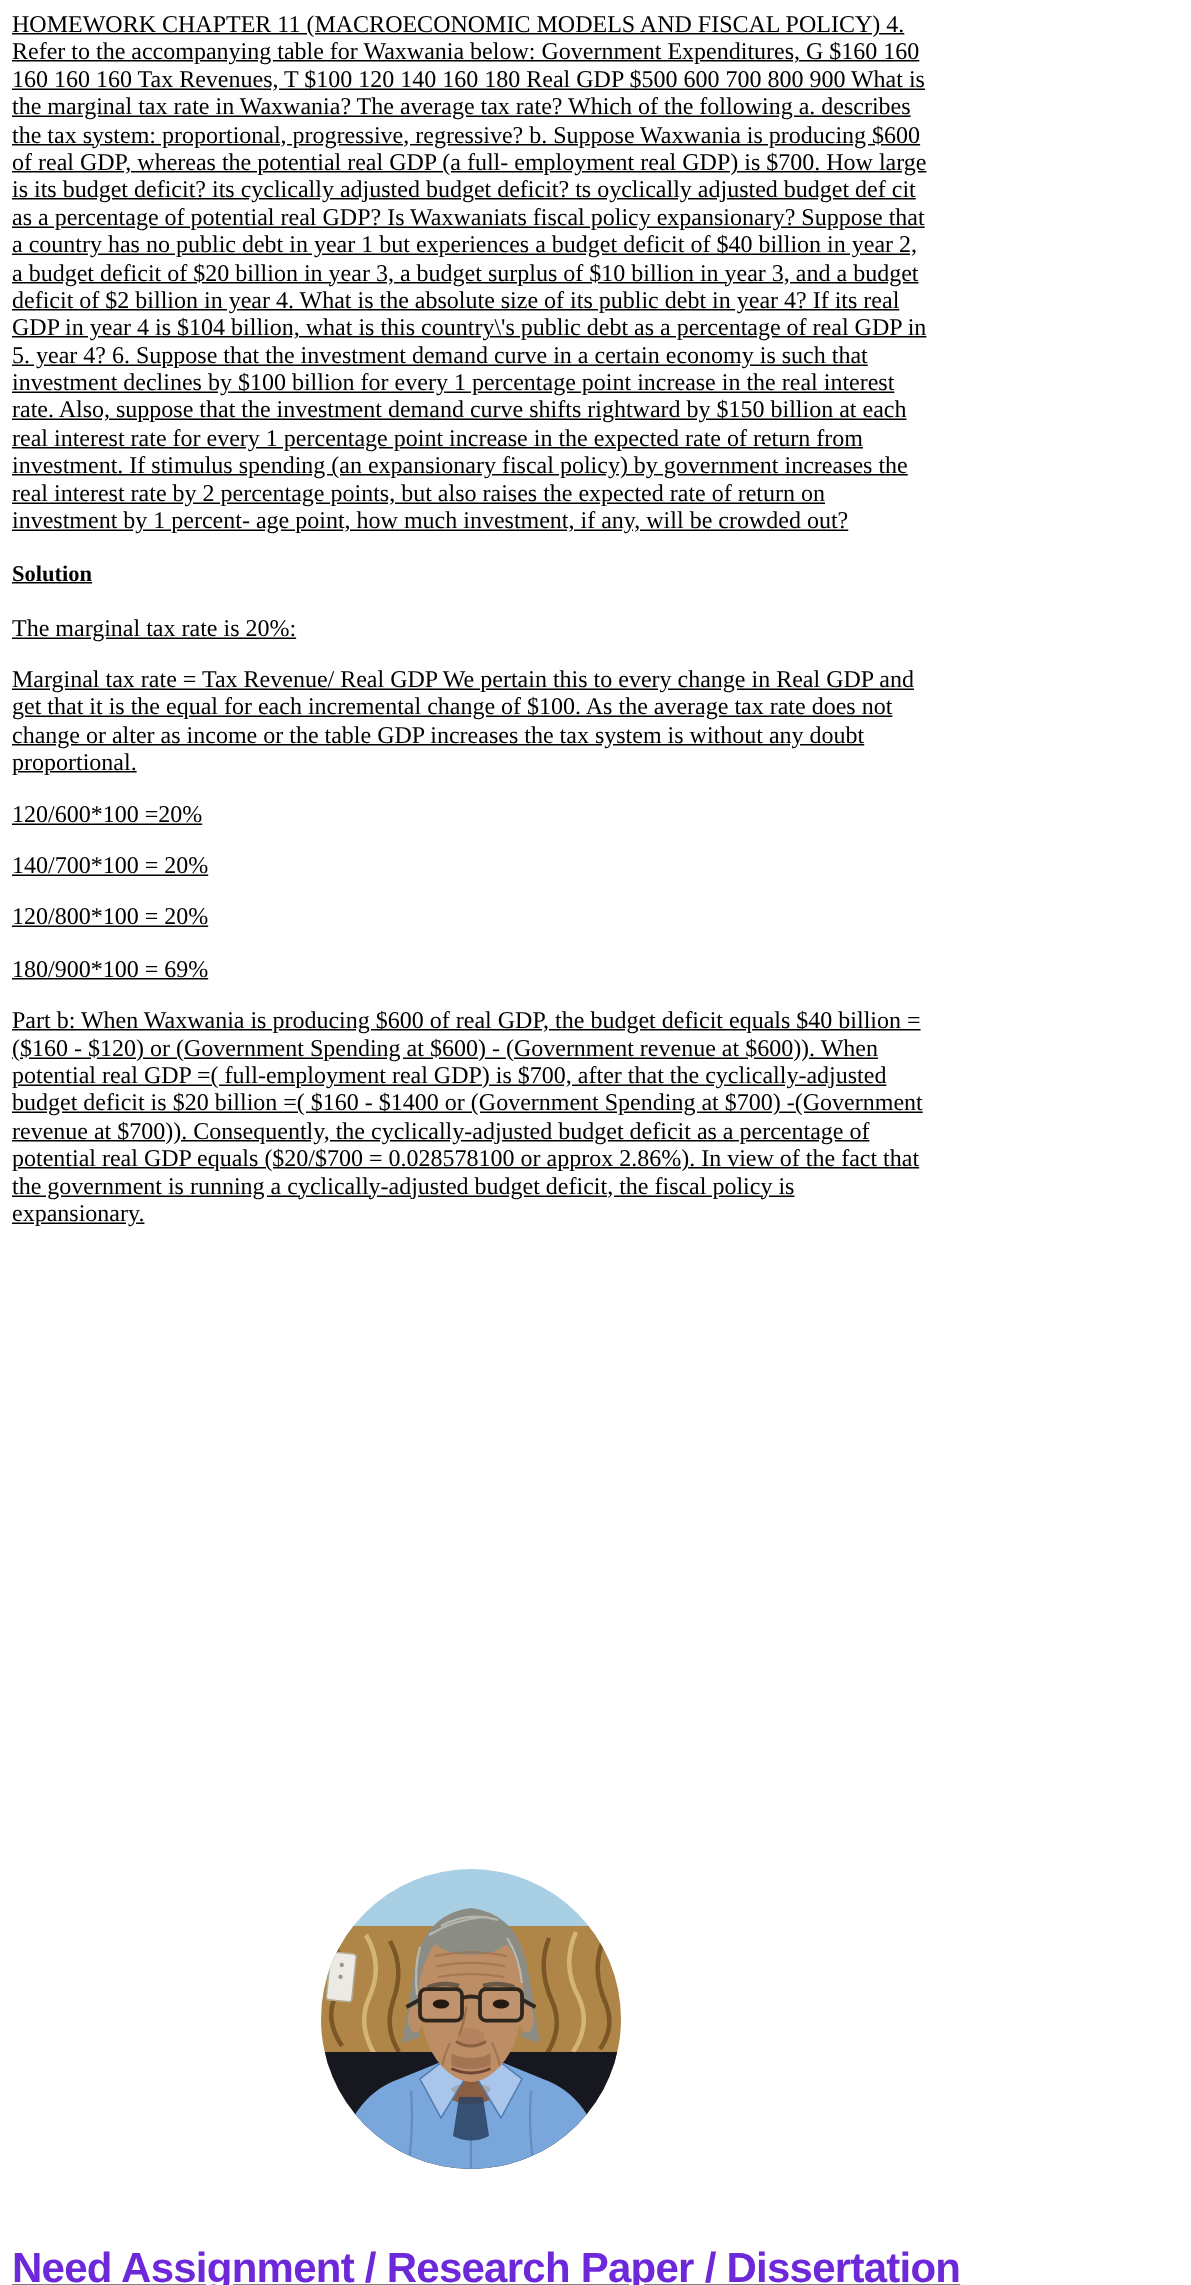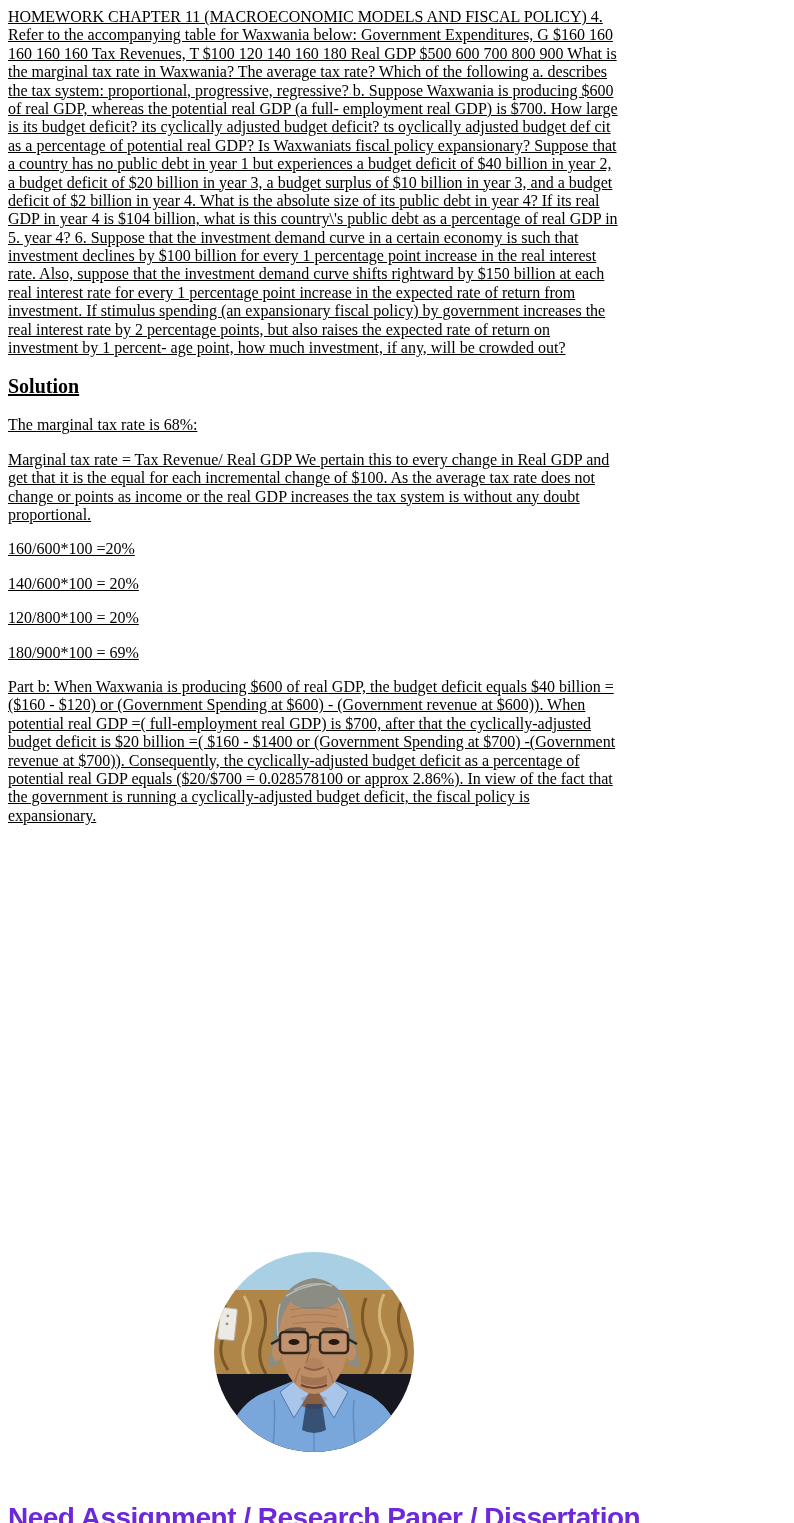--- a/index.html
+++ b/index.html
@@ -11,21 +11,21 @@
     background: #ffffff;
     color: #000000;
     font-family: "Liberation Serif", serif;
     font-size: 16px;
     line-height: 1.15;
     text-decoration: underline;
   }
   .page p { margin: 0 0 16px 0; }
   .solution-heading {
     font-family: "Liberation Serif", serif;
-    font-size: 20px;
+    font-size: 15px;
     font-weight: bold;
     margin: 18px 0 18px 0;
   }
   .avatar-wrap {
     width: 200px;
     height: 200px;
     margin: 427px auto 0 auto;
   }
   .avatar-wrap svg { display: block; }
   .footer {
@@ -42,26 +42,26 @@
 </style>
 </head>
 <body>
 
 <div class="page">
 
   <p>HOMEWORK CHAPTER 11 (MACROECONOMIC MODELS AND FISCAL POLICY) 4. Refer to the accompanying table for Waxwania below: Government Expenditures, G $160 160 160 160 160 Tax Revenues, T $100 120 140 160 180 Real GDP $500 600 700 800 900 What is the marginal tax rate in Waxwania? The average tax rate? Which of the following a. describes the tax system: proportional, progressive, regressive? b. Suppose Waxwania is producing $600 of real GDP, whereas the potential real GDP (a full- employment real GDP) is $700. How large is its budget deficit? its cyclically adjusted budget deficit? ts oyclically adjusted budget def cit as a percentage of potential real GDP? Is Waxwaniats fiscal policy expansionary? Suppose that a country has no public debt in year 1 but experiences a budget deficit of $40 billion in year 2, a budget deficit of $20 billion in year 3, a budget surplus of $10 billion in year 3, and a budget deficit of $2 billion in year 4. What is the absolute size of its public debt in year 4? If its real GDP in year 4 is $104 billion, what is this country\'s public debt as a percentage of real GDP in 5. year 4? 6. Suppose that the investment demand curve in a certain economy is such that investment declines by $100 billion for every 1 percentage point increase in the real interest rate. Also, suppose that the investment demand curve shifts rightward by $150 billion at each real interest rate for every 1 percentage point increase in the expected rate of return from investment. If stimulus spending (an expansionary fiscal policy) by government increases the real interest rate by 2 percentage points, but also raises the expected rate of return on investment by 1 percent- age point, how much investment, if any, will be crowded out?</p>
 
   <div class="solution-heading">Solution</div>
 
-  <p>The marginal tax rate is 68%:</p>
+  <p>The marginal tax rate is 20%:</p>
 
-  <p>Marginal tax rate = Tax Revenue/ Real GDP We pertain this to every change in Real GDP and get that it is the equal for each incremental change of $100. As the average tax rate does not change or points as income or the real GDP increases the tax system is without any doubt proportional.</p>
+  <p>Marginal tax rate = Tax Revenue/ Real GDP We pertain this to every change in Real GDP and get that it is the equal for each incremental change of $100. As the average tax rate does not change or alter as income or the table GDP increases the tax system is without any doubt proportional.</p>
 
-  <p>160/600*100 =20%</p>
-  <p>140/600*100 = 20%</p>
+  <p>120/600*100 =20%</p>
+  <p>140/700*100 = 20%</p>
   <p>120/800*100 = 20%</p>
   <p>180/900*100 = 69%</p>
 
   <p>Part b: When Waxwania is producing $600 of real GDP, the budget deficit equals $40 billion = ($160 - $120) or (Government Spending at $600) - (Government revenue at $600)). When potential real GDP =( full-employment real GDP) is $700, after that the cyclically-adjusted budget deficit is $20 billion =( $160 - $1400 or (Government Spending at $700) -(Government revenue at $700)). Consequently, the cyclically-adjusted budget deficit as a percentage of potential real GDP equals ($20/$700 = 0.028578100 or approx 2.86%). In view of the fact that the government is running a cyclically-adjusted budget deficit, the fiscal policy is expansionary.</p>
 
   <div class="avatar-wrap">
     <svg width="200" height="200" viewBox="0 0 200 200" aria-hidden="true">
       <defs>
         <clipPath id="avclip">
             <circle cx="100" cy="100" r="100"></circle>

